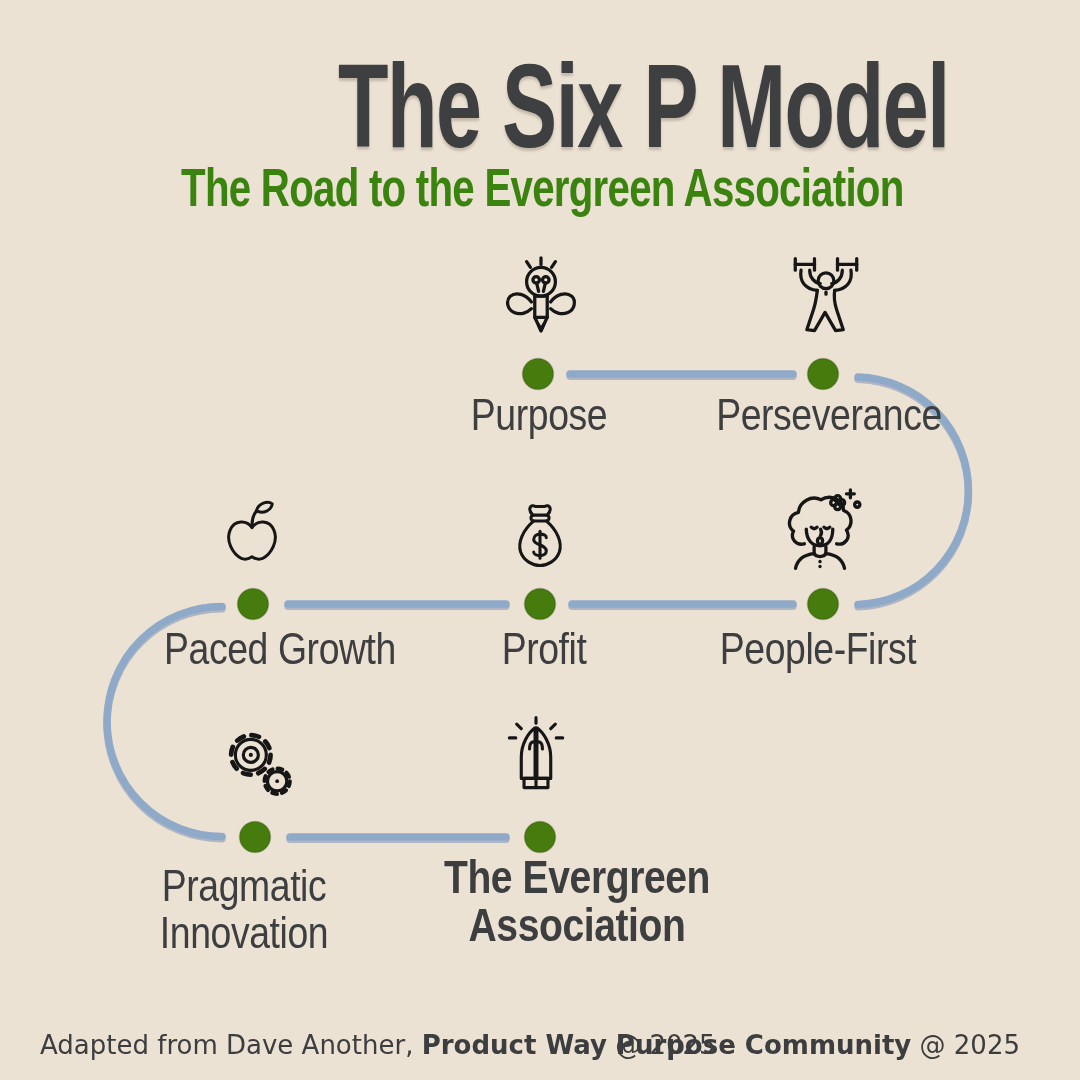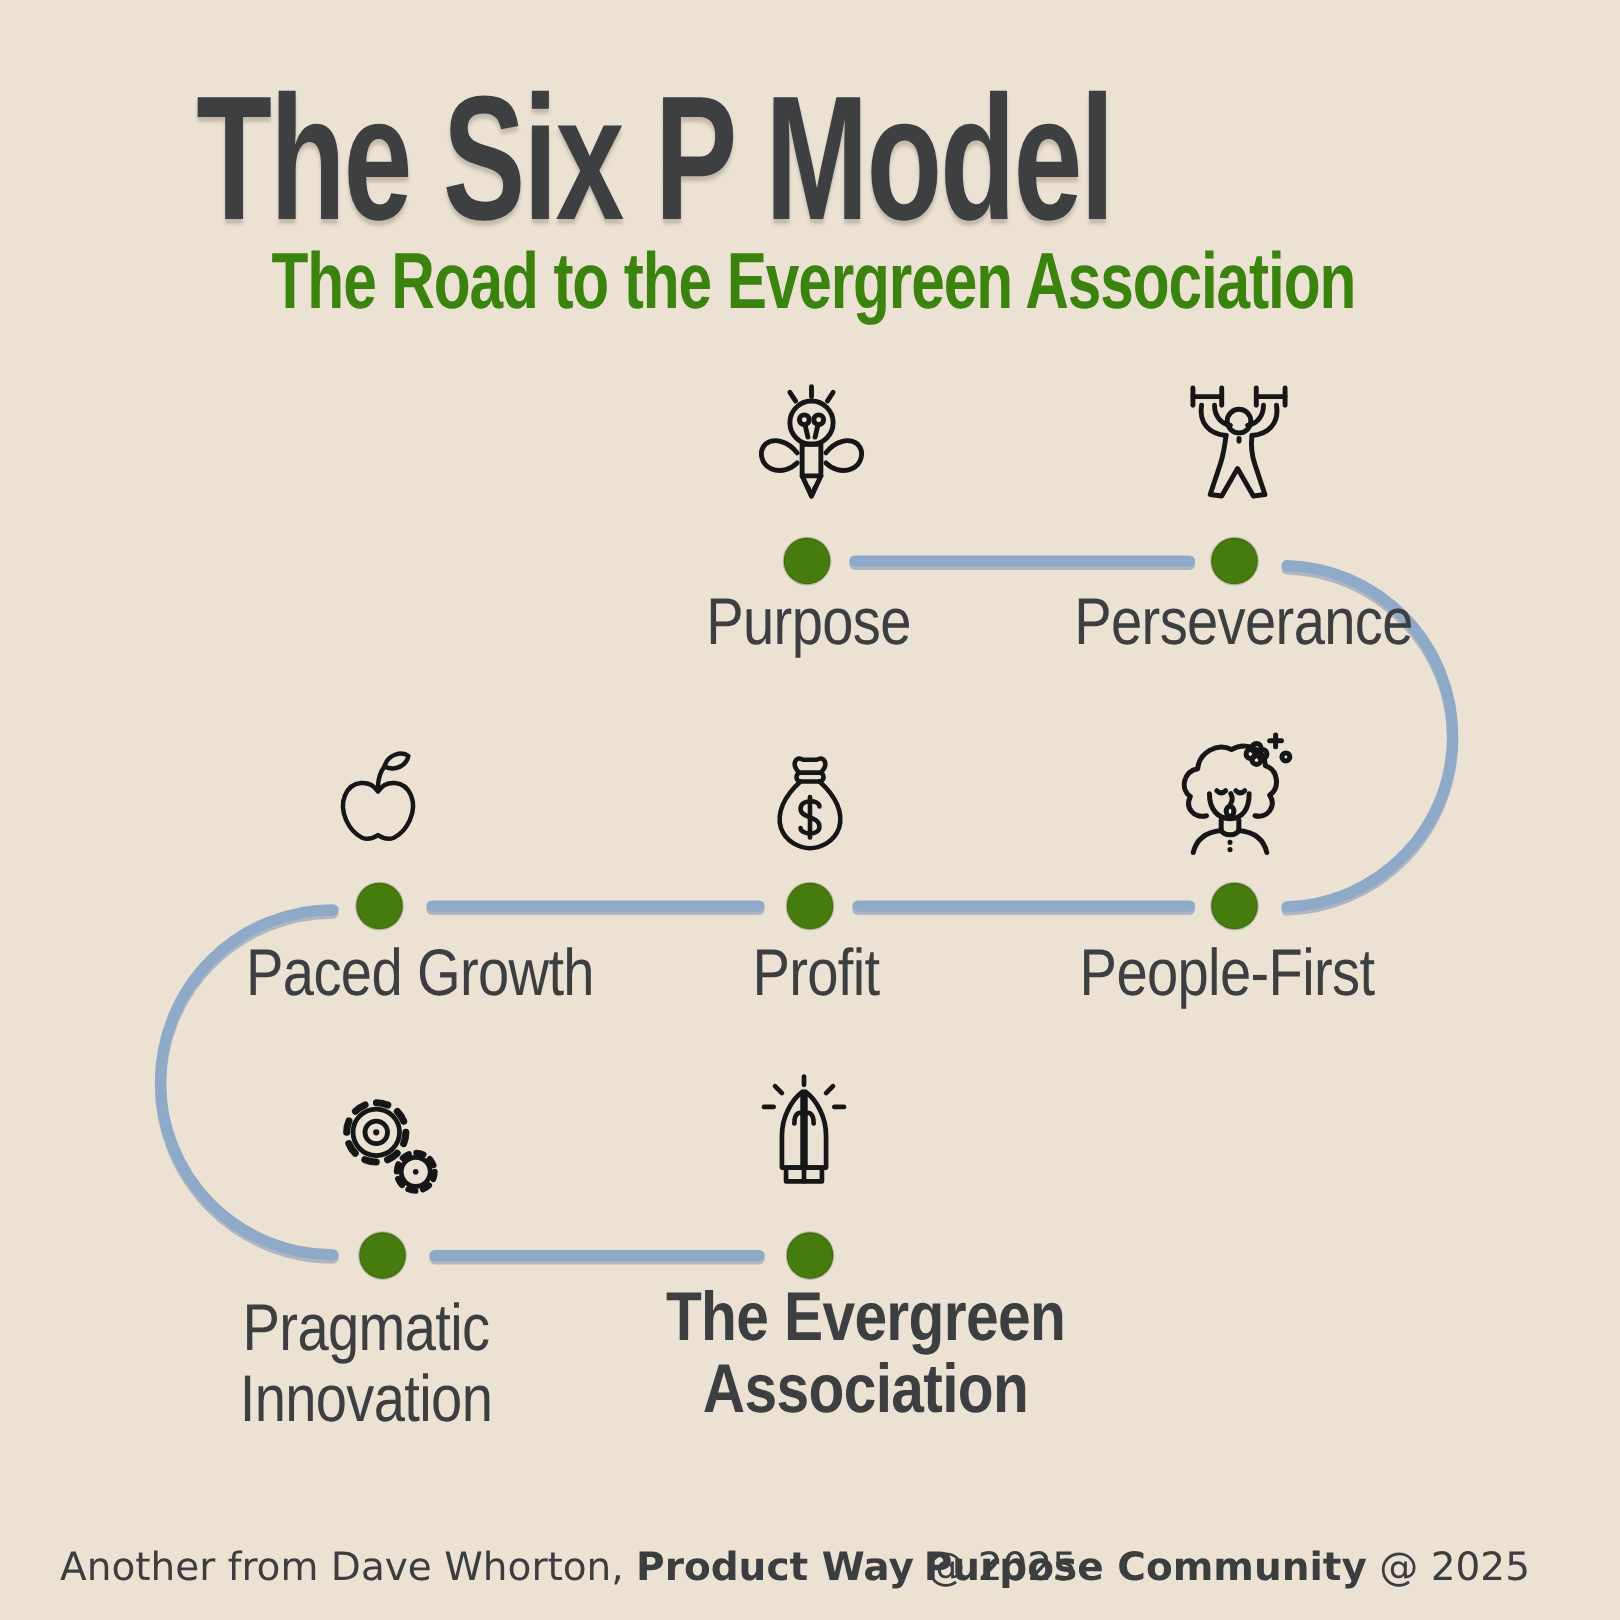--- a/index.html
+++ b/index.html
@@ -6,21 +6,21 @@
   html,body { width:1080px; height:1080px; }
   body {
     position:relative; overflow:hidden;
     background: var(--background, #ece2d4);
     font-family:"Liberation Sans", sans-serif;
   }
   .abs { position:absolute; }
 
   
   .title {
-    left:0; right:0; top:38px; text-align:left;
+    left:0; right:0; top:38px; text-align:right;
     font-size:118px; font-weight:700; letter-spacing:-2px;
     color: var(--title-text, #3e3f41);
   }
   .title .cond {
     display:inline-block; transform:scaleX(.70);
     text-shadow:0 3px 3px rgba(95,80,62,.28);
   }
   .subtitle {
     left:4px; right:0; top:157px; text-align:center;
     font-size:53px; font-weight:700; letter-spacing:-1px;
@@ -220,14 +220,14 @@
 </div>
 
 <div class="abs stop-label" style="left:539px;top:392px">Purpose</div>
 <div class="abs stop-label" style="left:829px;top:392px">Perseverance</div>
 <div class="abs stop-label" style="left:818px;top:626px">People-First</div>
 <div class="abs stop-label" style="left:544px;top:626px">Profit</div>
 <div class="abs stop-label" style="left:280px;top:626px">Paced Growth</div>
 <div class="abs stop-label two-line pragmatic" style="left:244px;top:862px">Pragmatic Innovation</div>
 <div class="abs stop-label two-line evergreen" style="left:577px;top:854px">The Evergreen Association</div>
 
-<div class="abs footer footer-left"><span>Another from Dave Whorton, </span><span class="b">Product Way</span><span> @ 2025</span></div>
+<div class="abs footer footer-left"><span>Adapted from Dave Another, </span><span class="b">Product Way</span><span> @ 2025</span></div>
 <div class="abs footer footer-right"><span class="b">Purpose Community</span><span> @ 2025</span></div>
 
 </body></html>

